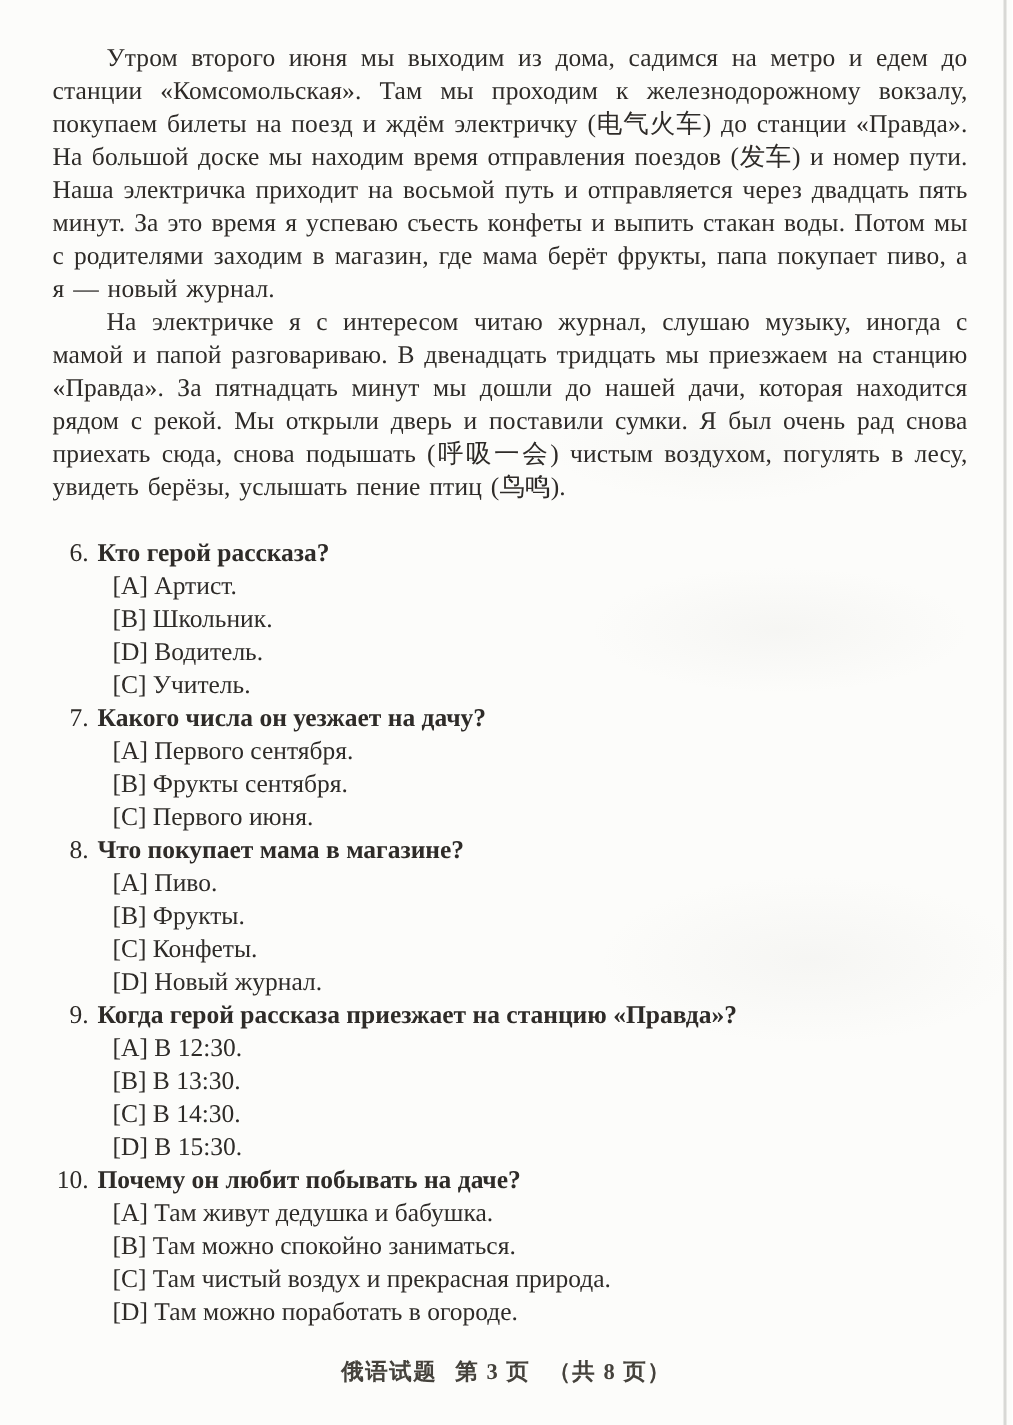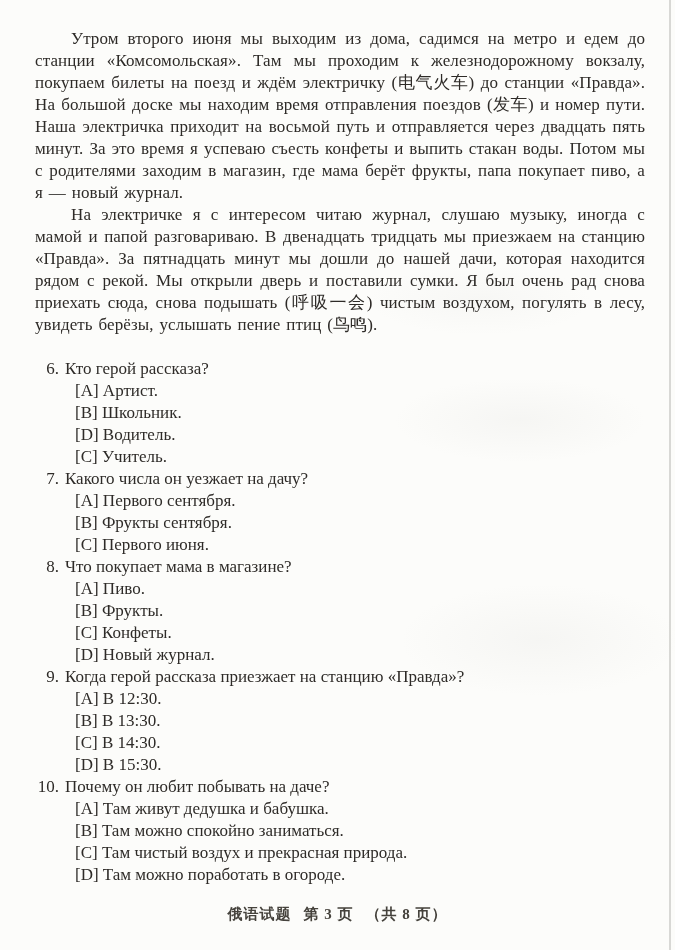--- a/index.html
+++ b/index.html
@@ -49,21 +49,21 @@
     font-size: 17px;
     line-height: 22px;
   }
   .question { margin: 0; }
   .q-row { white-space: nowrap; }
   .q-num {
     display: inline-block;
     min-width: 24px;
     text-align: right;
   }
-  .q-text { margin-left: 6px; }
+  .q-text { margin-left: 6px; font-weight: bold; }
   .option {
     padding-left: 40px;
     white-space: nowrap;
   }
   .footer {
     position: absolute;
     left: 0;
     right: 0;
     bottom: 26px;
     text-align: center;

